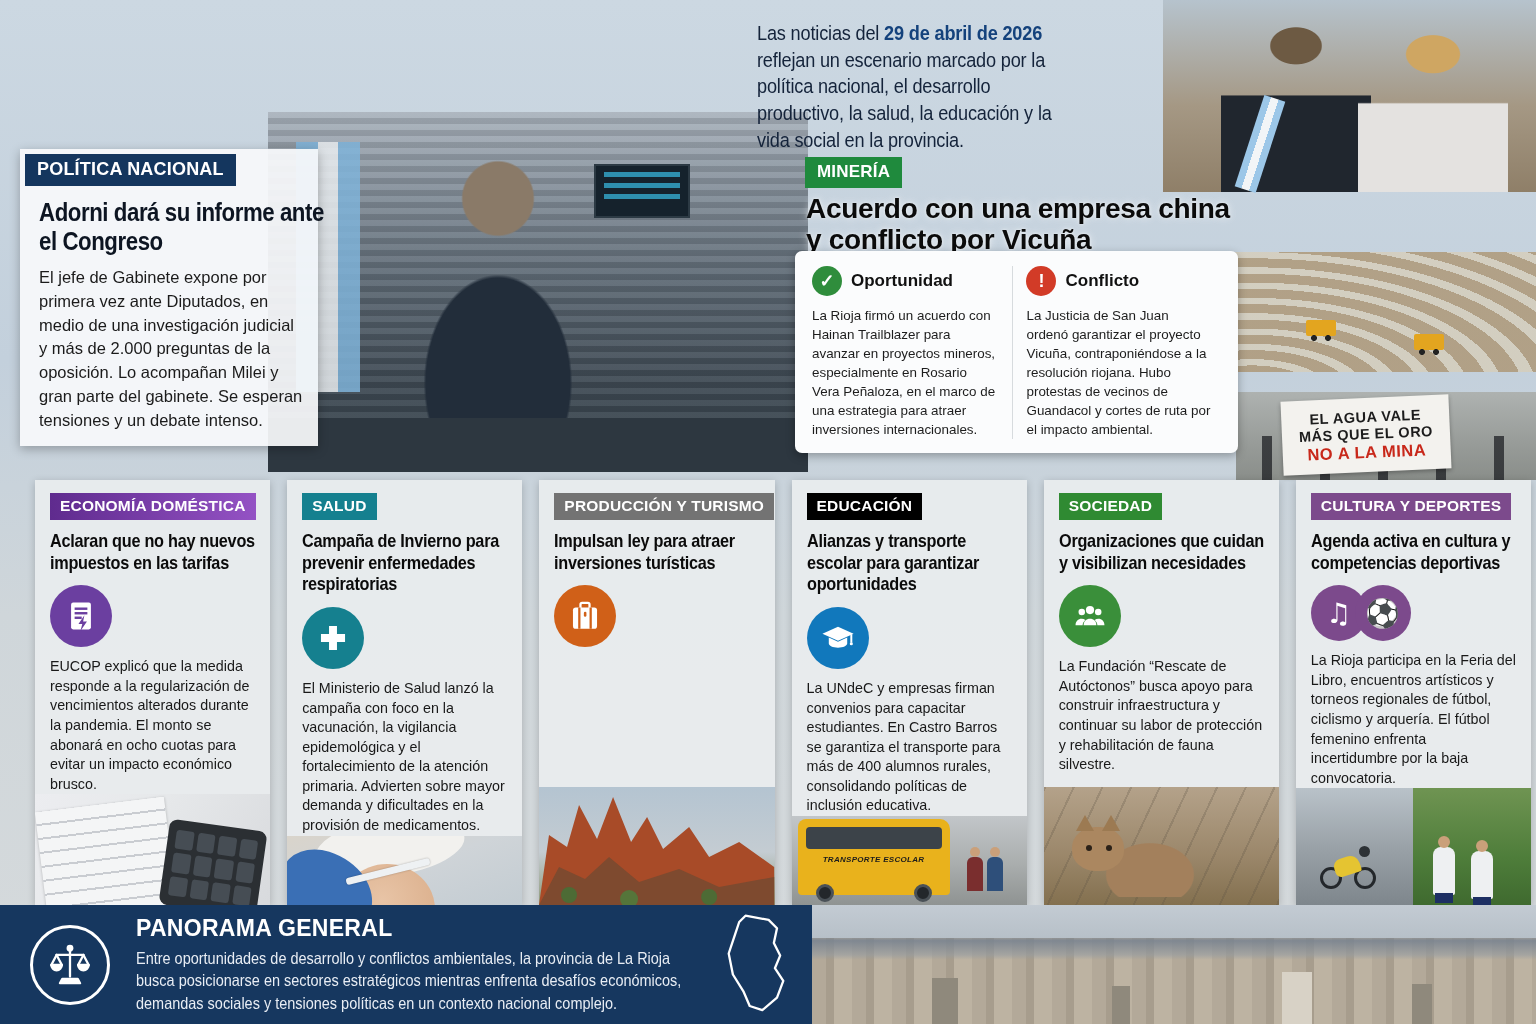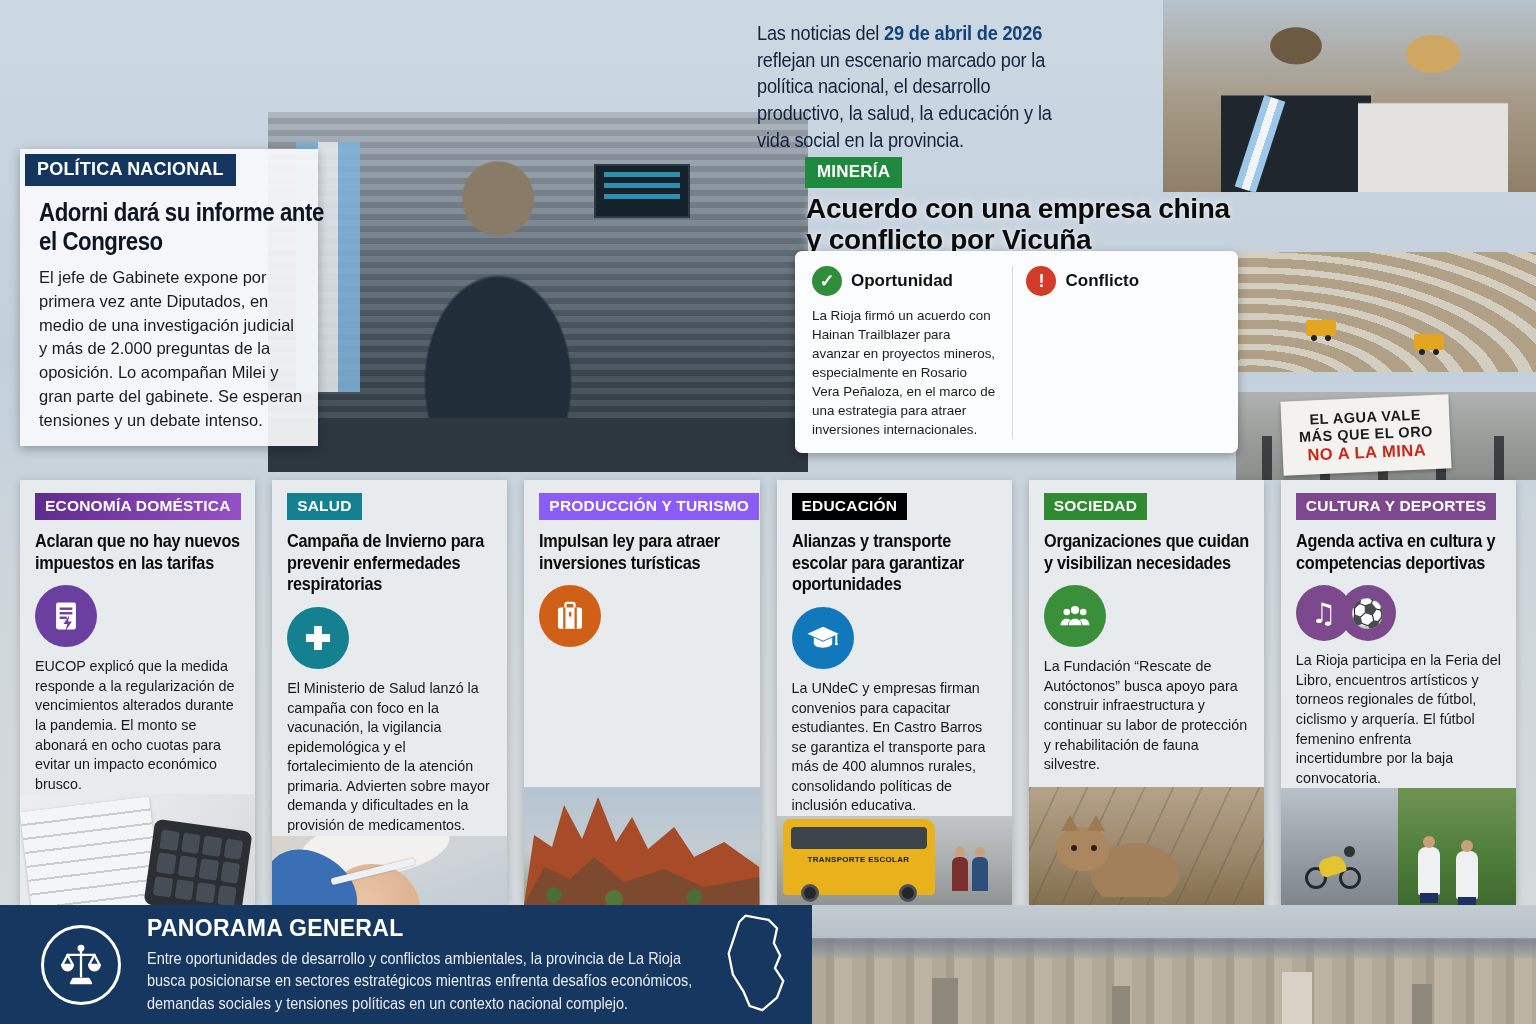--- a/index.html
+++ b/index.html
@@ -100,38 +100,38 @@
   .mineria-panel .vdiv { width:1px; background:#d7dbde; margin-right:14px; }
   .col-head { display:flex; align-items:center; gap:9px; }
   .badge { width:30px; height:30px; border-radius:50%; color:#fff; font-weight:bold; font-size:18px;
     display:flex; align-items:center; justify-content:center; flex:0 0 auto; }
   .badge-green { background:#2f8d3c; }
   .badge-red { background:#d23b27; }
   .col-head b { font-size:17px; color:#111; }
   .mineria-panel p { margin-top:10px; font-size:13.4px; line-height:1.42; color:#1d1d1d; }
 
   
-  .cards { position:absolute; left:20px; top:480px; width:1496px; height:425px; display:flex; gap:17px; }
+  .cards { position:absolute; left:35px; top:480px; width:1496px; height:425px; display:flex; gap:17px; }
   .card { flex:1 1 0; background:rgba(233,236,238,.94); position:relative; display:flex;
     flex-direction:column; padding:13px 15px 0; box-shadow:0 2px 8px rgba(0,0,0,.2); min-width:0; }
   .card .tag { font-size:15.5px; padding:4px 10px 5px; align-self:flex-start; margin-bottom:10px; }
   .card h3 { font-size:19px; font-weight:bold; line-height:1.14; color:#0b0b0b; letter-spacing:-.3px;
     margin:0 0 10px; width:117%; transform:scaleX(.855); transform-origin:left top; }
   .iconwrap { display:flex; margin:2px 0 10px; }
   .icircle { width:62px; height:62px; border-radius:50%; display:flex; align-items:center;
     justify-content:center; flex:0 0 auto; }
   .icircle svg { width:34px; height:34px; }
   .icircle.small { width:56px; height:56px; font-size:28px; color:#fff; }
   .icircle.overlap { margin-left:-12px; }
   .card p { font-size:14.3px; line-height:1.37; color:#191919; }
   .cphoto { margin:auto -15px 0; height:118px; position:relative; overflow:hidden; }
 
   .tag-economia { background:linear-gradient(90deg,#5f2b8e,#9452c4); }
   .tag-salud { background:#15808f; }
-  .tag-produccion { background:#8b5cf6; }
+  .tag-produccion { background:#737373; }
   .tag-educacion { background:#000000; }
   .tag-sociedad { background:#2f8a32; }
   .tag-cultura { background:#7c4a8c; }
   .ic-economia { background:#6b3fa0; }
   .ic-salud { background:#15808f; }
   .ic-produccion { background:#d06018; }
   .ic-educacion { background:#1178bc; }
   .ic-sociedad { background:#3a8f3a; }
   .ic-cultura { background:#7c4a8c; }
 
@@ -150,21 +150,21 @@
   .ph-salud .face { position:absolute; left:52px; top:28px; width:96px; height:90px; border-radius:50%;
     background:radial-gradient(circle at 45% 40%, #e8c4a6, #d8ab87); }
   .ph-salud .glove { position:absolute; left:-8px; bottom:-22px; width:96px; height:74px; background:#3a6fb5;
     border-radius:40% 60% 20% 20%; transform:rotate(18deg); }
   .ph-salud .syr { position:absolute; left:58px; bottom:30px; width:86px; height:7px; background:#eef1f3;
     transform:rotate(-14deg); border-radius:3px; box-shadow:0 0 2px rgba(0,0,0,.3); }
   .ph-produccion { background:linear-gradient(180deg,#b4c4d1 0%,#c4ccd2 55%,#8f9a7a 100%); }
   .ph-produccion svg { position:absolute; inset:0; width:100%; height:100%; }
   .ph-educacion { background:linear-gradient(180deg,#c2c6c9 0%,#a9adad 55%,#8f9392 100%); }
   .ph-educacion .van { position:absolute; left:6px; bottom:10px; width:152px; height:76px; background:#e9b21c;
-    border-radius:8px 10px 4px 4px; }
+    border-radius:8px 10px 4px 4px;font-style:italic; }
   .ph-educacion .van .win { position:absolute; left:8px; top:8px; width:136px; height:22px; background:#3c4349;
     border-radius:4px; }
   .ph-educacion .van .lbl { position:absolute; left:0; right:0; top:36px; text-align:center; font-size:8px;
     font-weight:bold; color:#1c1c1c; letter-spacing:.3px; }
   .ph-educacion .van .w1,.ph-educacion .van .w2 { position:absolute; bottom:-7px; width:18px; height:18px;
     border-radius:50%; background:#23272b; border:3px solid #4a5157; }
   .ph-educacion .van .w1 { left:18px; } .ph-educacion .van .w2 { right:18px; }
   .ph-educacion .kid { position:absolute; bottom:14px; width:16px; height:34px; border-radius:6px 6px 0 0; }
   .ph-educacion .k1 { right:44px; background:#7a2e2e; } .ph-educacion .k2 { right:24px; background:#2e4f7a; }
   .ph-educacion .kid::before { content:""; position:absolute; top:-10px; left:3px; width:10px; height:10px;
@@ -190,21 +190,21 @@
   .cyclist .body { position:absolute; left:14px; bottom:14px; width:26px; height:18px; background:#e5c431;
     border-radius:8px 10px 2px 6px; transform:rotate(-18deg); }
   .cyclist .head { position:absolute; right:6px; bottom:32px; width:11px; height:11px; border-radius:50%; background:#2d3236; }
   .player { position:absolute; bottom:10px; width:22px; height:48px; background:#eef0f2; border-radius:8px 8px 2px 2px; }
   .player::before { content:""; position:absolute; top:-11px; left:5px; width:12px; height:12px; border-radius:50%; background:#caa07a; }
   .player::after { content:""; position:absolute; bottom:-8px; left:2px; width:18px; height:10px; background:#1d2f63; }
   .p1 { left:20px; } .p2 { left:58px; bottom:6px; }
 
   
   .footer { position:absolute; left:0; top:905px; width:812px; height:119px; background:#16375f;
-    display:flex; align-items:center;padding-left:11px; }
+    display:flex; align-items:center; }
   .scales { width:80px; height:80px; border:3px solid #fff; border-radius:50%; margin-left:30px;
     display:flex; align-items:center; justify-content:center; flex:0 0 auto; }
   .scales svg { width:46px; height:46px; }
   .ftext { margin-left:26px; width:575px; }
   .ftext h4 { color:#fff; font-size:23px; font-weight:bold; letter-spacing:.3px; margin-bottom:5px; }
   .ftext p { color:#e8edf4; font-size:16.5px; line-height:1.36; width:114%;
     transform:scaleX(.877); transform-origin:left top; }
   .map { position:absolute; left:714px; top:911px; width:84px; height:106px; }
 </style>
 </head>
@@ -261,20 +261,21 @@
         <b>Oportunidad</b>
       </div>
       <p>La Rioja firmó un acuerdo con Hainan Trailblazer para avanzar en proyectos mineros, especialmente en Rosario Vera Peñaloza, en el marco de una estrategia para atraer inversiones internacionales.</p>
     </div>
     <div class="vdiv"></div>
     <div class="col">
       <div class="col-head">
         <span class="badge badge-red">!</span>
         <b>Conflicto</b>
       </div>
+      <p>La Justicia de San Juan ordenó garantizar el proyecto Vicuña, contraponiéndose a la resolución riojana. Hubo protestas de vecinos de Guandacol y cortes de ruta por el impacto ambiental.</p>
     </div>
   </section>
 
   <section class="cards">
 
     <article class="card">
       <div class="tag tag-economia">ECONOMÍA DOMÉSTICA</div>
       <h3>Aclaran que no hay nuevos impuestos en las tarifas</h3>
       <div class="iconwrap">
           <span class="icircle ic-economia">

